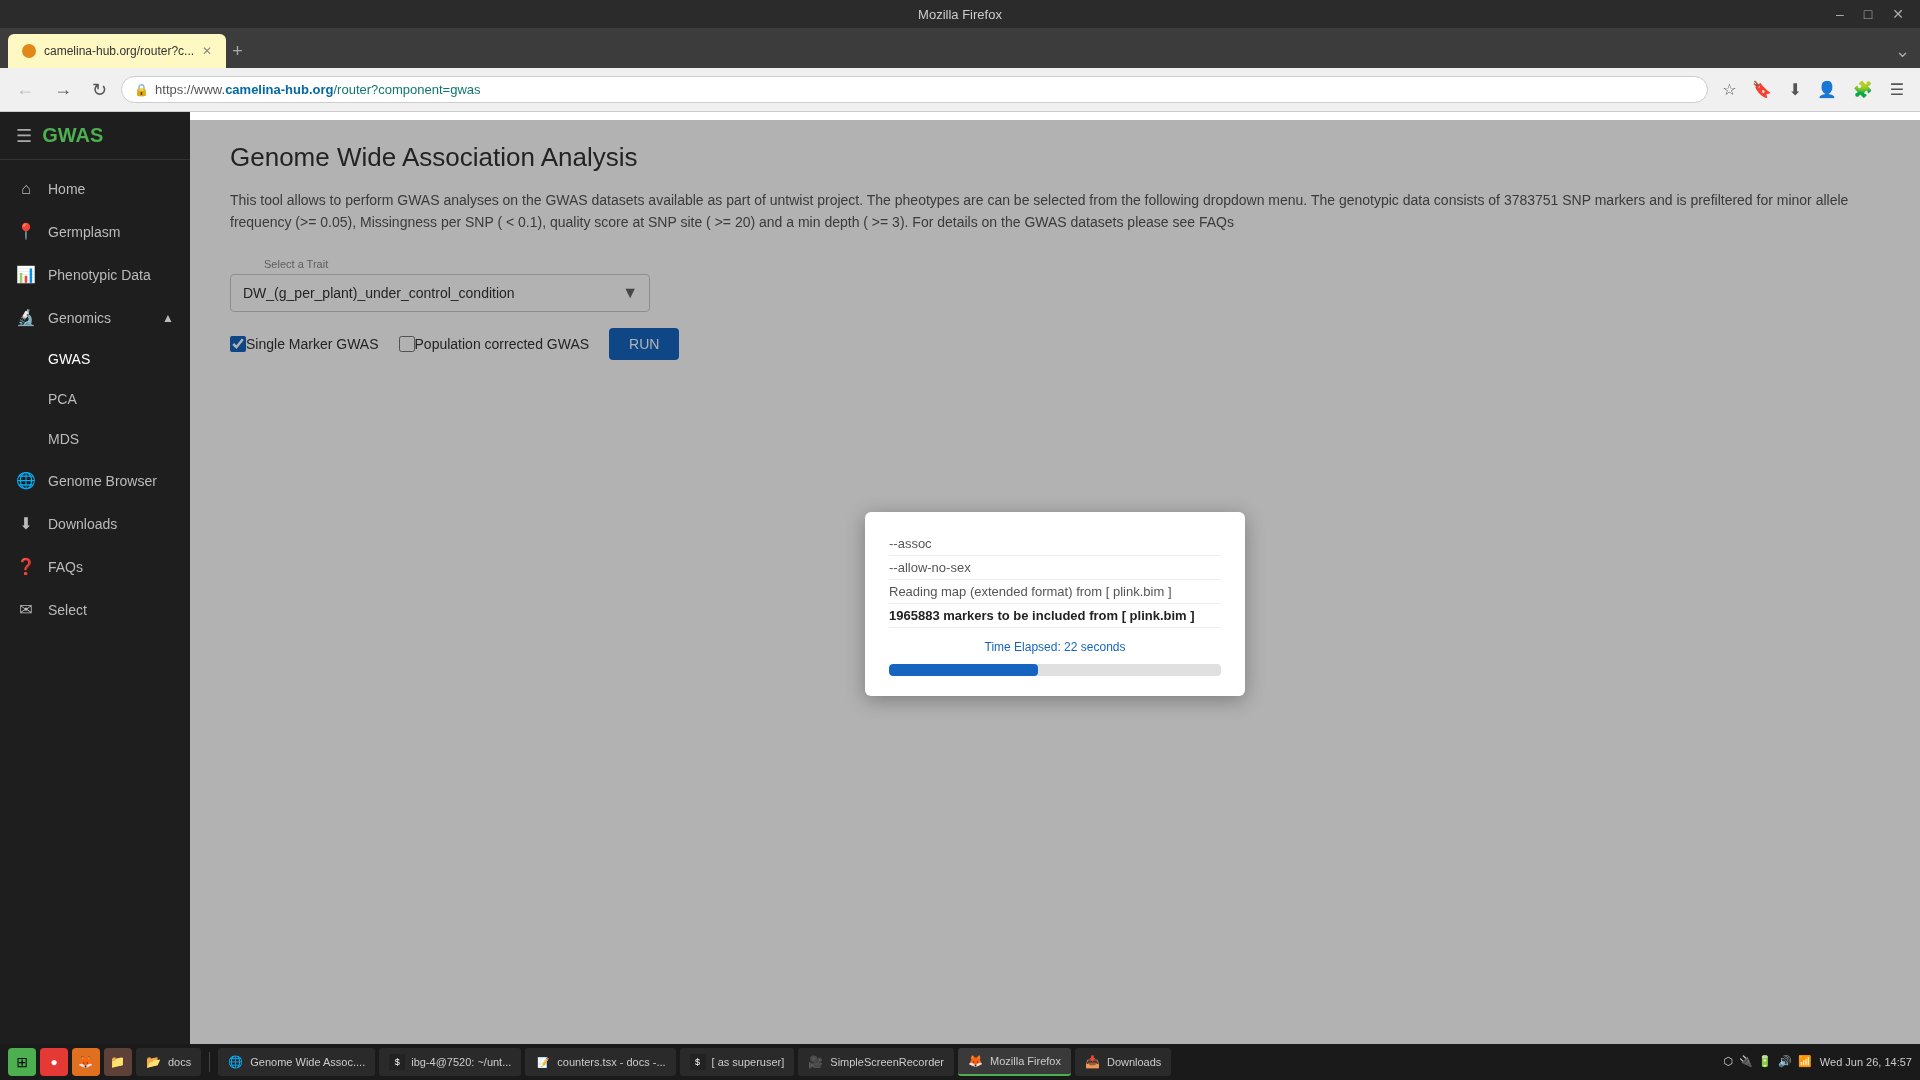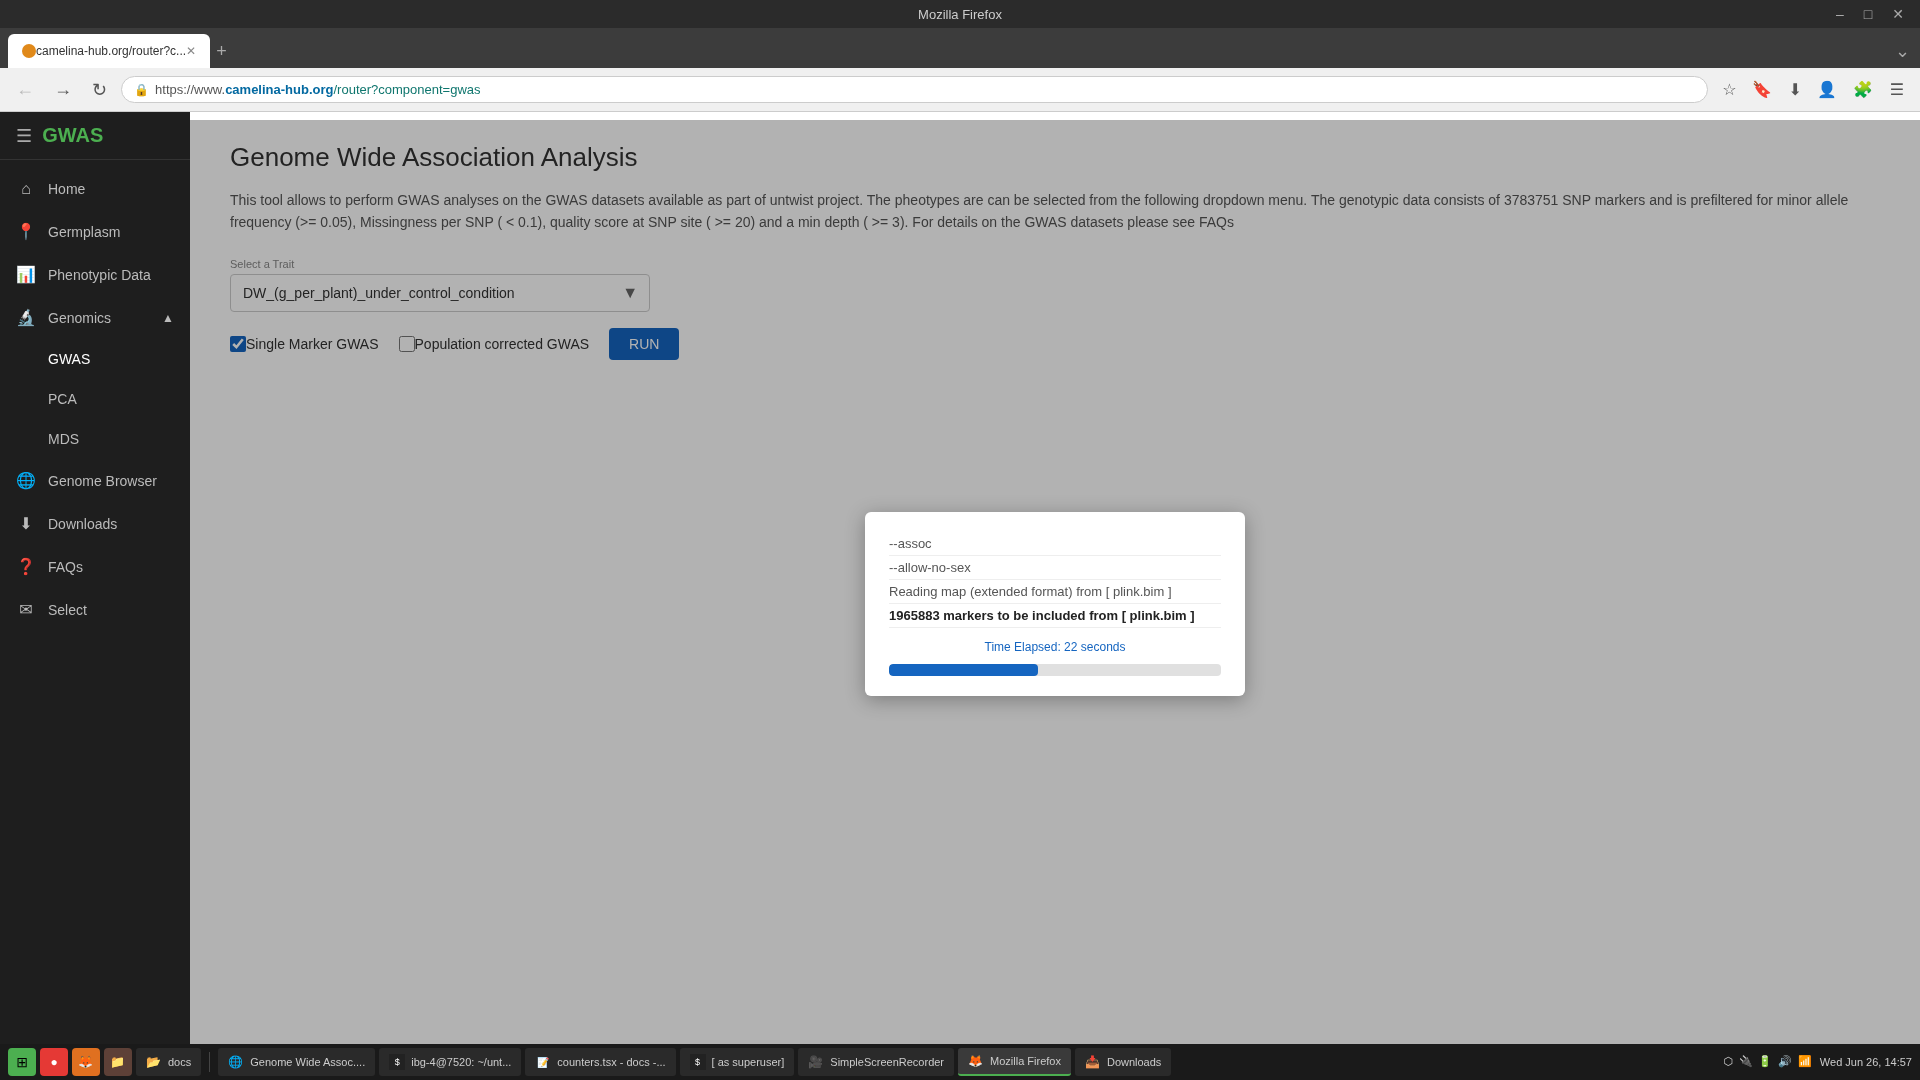--- a/index.html
+++ b/index.html
@@ -2,21 +2,21 @@
 <html><head>
   <meta charset="utf-8">
   <style>
     * { margin: 0; padding: 0; box-sizing: border-box; }
     body { font-family: Arial, sans-serif; background: #2d2d2d; width: 1920px; height: 1080px; overflow: hidden; position: relative; }
     .title-bar { background: #2b2b2b; height: 28px; display: flex; align-items: center; justify-content: center; color: #ccc; font-size: 13px; }
     .title-bar-controls { position: absolute; right: 10px; top: 4px; display: flex; gap: 8px; }
     .title-bar-btn { color: #aaa; font-size: 14px; cursor: pointer; padding: 2px 6px; }
 
     .tab-bar { background: #3c3c3c; height: 40px; display: flex; align-items: flex-end; padding-left: 8px; }
-    .tab { background: #ffffff; border-radius: 6px 6px 0 0; padding: 6px 14px; display: flex; align-items: center; gap: 0; font-size: 12px; color: #333; height: 34px; }
+    .tab { background: #fef9c3; border-radius: 6px 6px 0 0; padding: 6px 14px; display: flex; align-items: center; gap: 8px; font-size: 12px; color: #333; height: 34px; }
     .tab-favicon { width: 14px; height: 14px; background: #e0891a; border-radius: 50%; display: inline-block; }
     .tab-close { color: #888; font-size: 12px; cursor: pointer; }
     .tab-new { color: #aaa; font-size: 18px; margin-left: 6px; cursor: pointer; padding-bottom: 6px; }
     .tab-ext { color: #aaa; font-size: 18px; margin-left: auto; margin-right: 10px; padding-bottom: 6px; }
 
     .nav-bar { background: #f0f0f0; height: 44px; display: flex; align-items: center; gap: 8px; padding: 0 10px; border-bottom: 1px solid #ccc; }
     .nav-btn { background: none; border: none; cursor: pointer; color: #555; font-size: 18px; padding: 4px 6px; border-radius: 3px; }
     .nav-btn.disabled { color: #bbb; cursor: default; }
     .address-bar { flex: 1; background: white; border: 1px solid #ccc; border-radius: 20px; padding: 5px 12px; font-size: 13px; color: #333; display: flex; align-items: center; gap: 6px; }
     .address-lock { color: #888; font-size: 12px; }
@@ -41,21 +41,21 @@
     .sidebar-item.has-submenu .left { display: flex; align-items: center; gap: 12px; }
     .chevron { font-size: 12px; }
 
     
     .main-content { flex: 1; background: #f5f5f5; overflow-y: auto; position: relative; }
     .content-area { padding: 30px 40px; background: white; min-height: 100%; }
     .page-title { font-size: 26px; font-weight: normal; color: #333; margin-bottom: 16px; }
     .page-desc { font-size: 14px; color: #555; line-height: 1.6; margin-bottom: 24px; }
 
     .trait-select-container { margin-bottom: 16px; }
-    .trait-label { font-size: 11px; color: #888; margin-bottom: 4px; }
+    .trait-label { font-size: 11px; color: #888; margin-bottom: 4px; margin-left: 34px; }
     .select-wrapper { position: relative; width: 420px; }
     .select-wrapper select { width: 100%; padding: 10px 12px; border: 1px solid #ccc; border-radius: 4px; font-size: 14px; color: #333; background: white; appearance: none; cursor: pointer; }
     .select-caret { position: absolute; right: 12px; top: 50%; transform: translateY(-50%); pointer-events: none; color: #666; }
 
     .options-row { display: flex; align-items: center; gap: 20px; margin-top: 8px; }
     .checkbox-item { display: flex; align-items: center; font-size: 14px; color: #333; cursor: pointer; }
     .checkbox-item input[type="checkbox"] { width: 16px; height: 16px; accent-color: #1565c0; }
     .run-btn { background: #1565c0; color: white; border: none; padding: 8px 20px; border-radius: 4px; font-size: 14px; cursor: pointer; }
 
     

